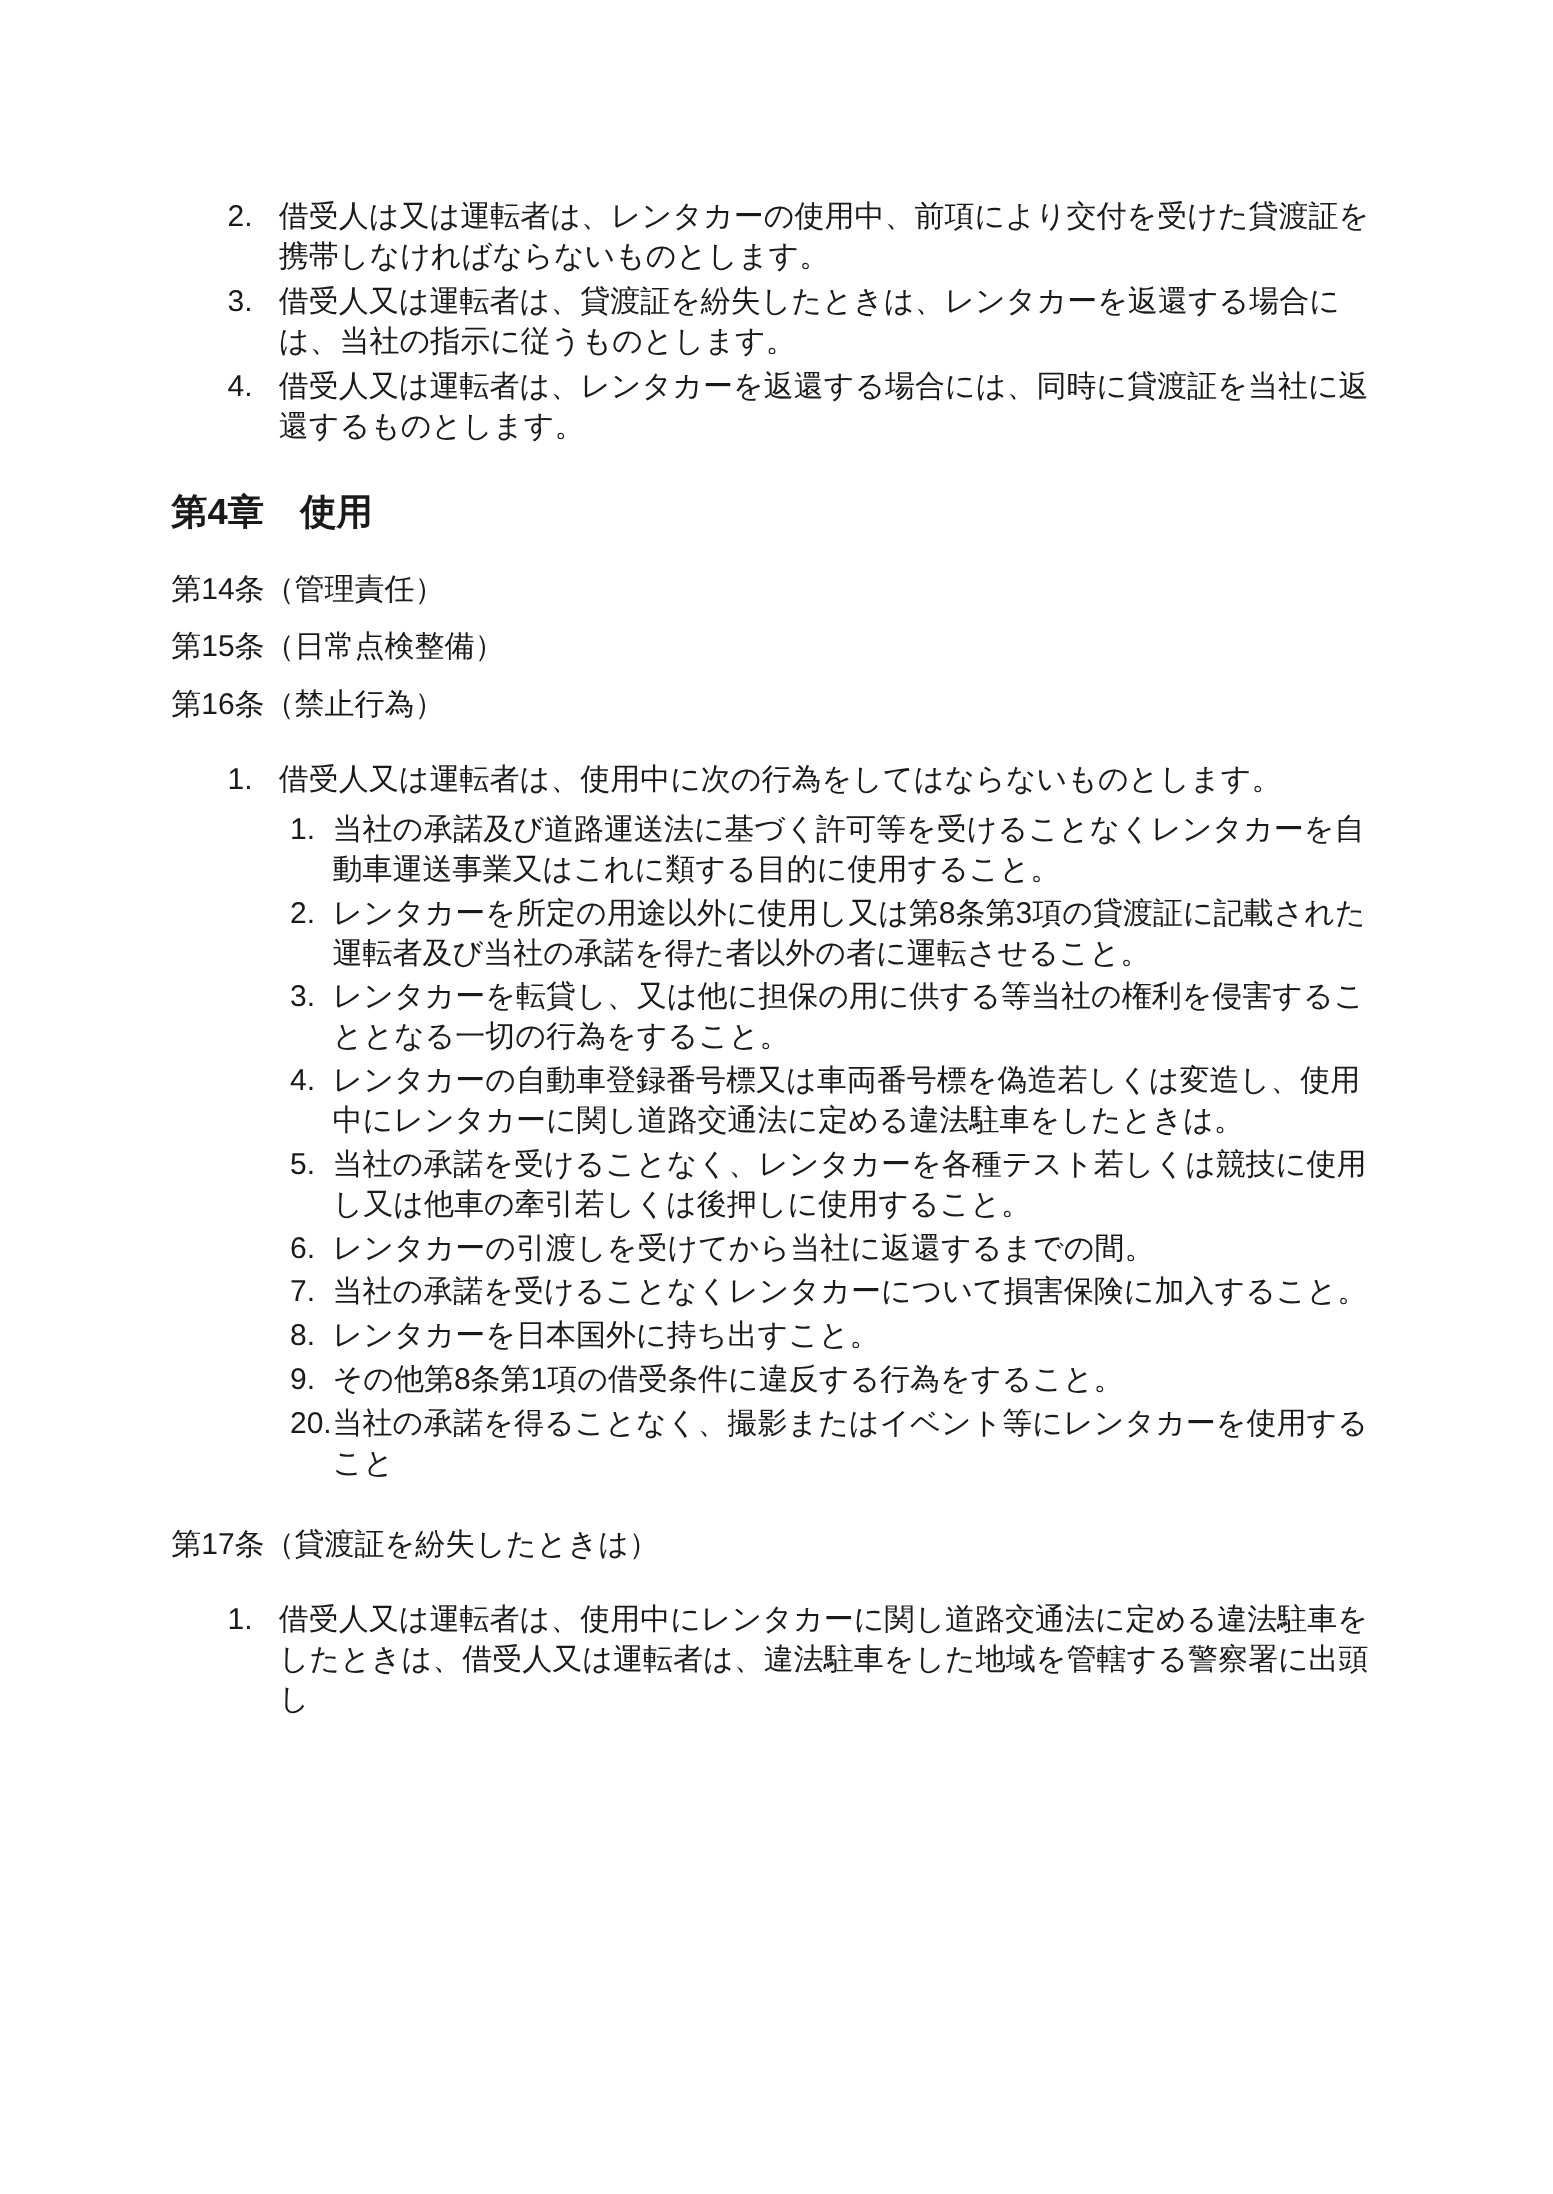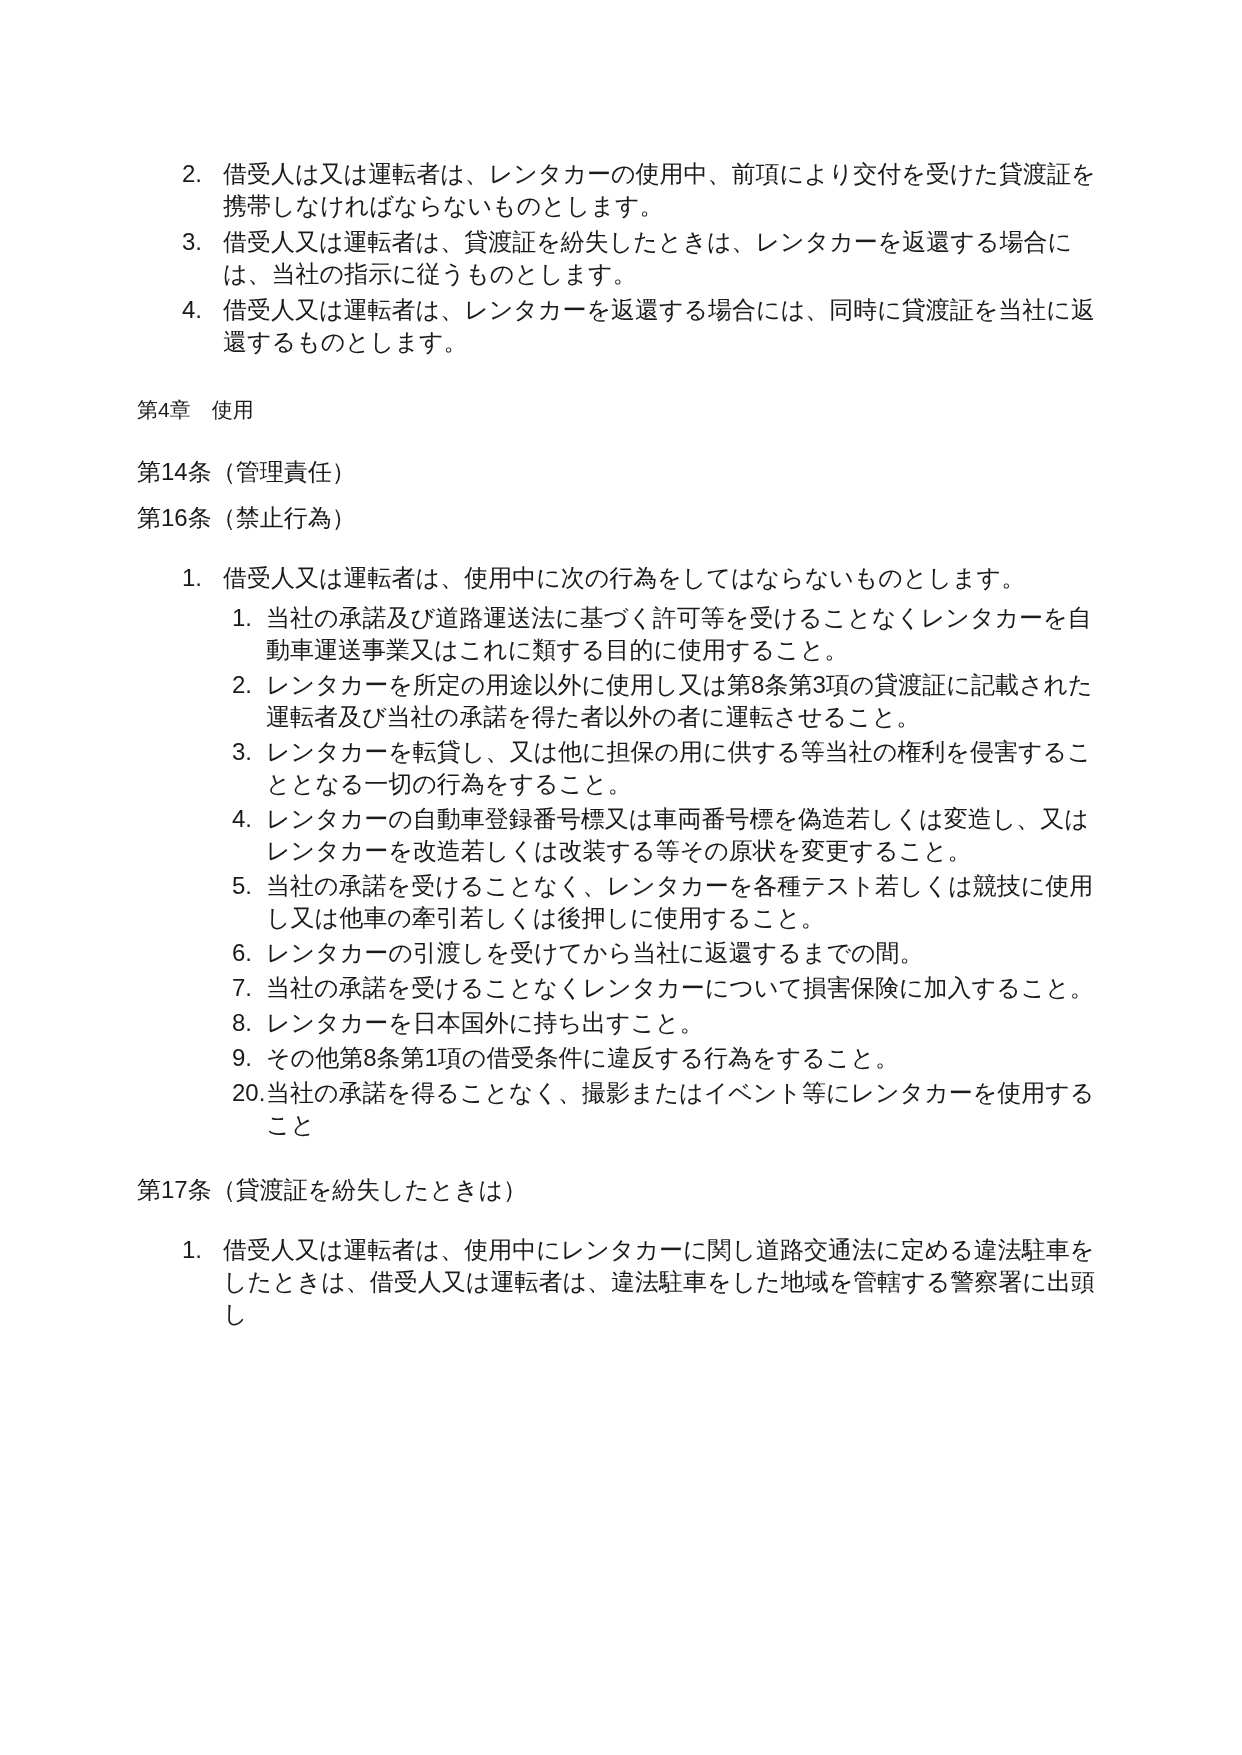--- a/index.html
+++ b/index.html
@@ -15,22 +15,22 @@
   }
   .doc {
     box-sizing: border-box;
     width: 1242px;
     height: 1755px;
     padding: 130px 137px 0 137px;
   }
   .para { margin: 14px 0; }
   .sec-heading { margin: 14px 0; }
   .chapter {
-    font-weight: normal;
-    font-size: 21px;
+    font-weight: bold;
+    font-size: 29px;
     margin: 36px 0 30px 0;
   }
   .olist { margin: 28px 0 30px 0; }
   .li {
     display: flex;
     align-items: flex-start;
     margin: 0 0 4px 0;
   }
   .l1 > .li { padding-left: 45px; }
   .l1 > .li > .num { flex: 0 0 41px; }
@@ -56,20 +56,21 @@
     <div class="li">
       <span class="num">4.</span>
       <span class="txt">借受人又は運転者は、レンタカーを返還する場合には、同時に貸渡証を当社に返還するものとします。</span>
     </div>
   </div>
 
   <div class="chapter">第4章　使用</div>
 
   <div class="sec-heading">第14条（管理責任）</div>
 
+  <div class="sec-heading">第15条（日常点検整備）</div>
 
   <div class="sec-heading">第16条（禁止行為）</div>
   <div class="olist l1">
     <div class="li">
       <span class="num">1.</span>
       <span class="txt">
         <span>借受人又は運転者は、使用中に次の行為をしてはならないものとします。</span>
         <span class="olist l2" style="display:block">
           <span class="li">
             <span class="num">1.</span>
@@ -78,21 +79,21 @@
           <span class="li">
             <span class="num">2.</span>
             <span class="txt">レンタカーを所定の用途以外に使用し又は第8条第3項の貸渡証に記載された運転者及び当社の承諾を得た者以外の者に運転させること。</span>
           </span>
           <span class="li">
             <span class="num">3.</span>
             <span class="txt">レンタカーを転貸し、又は他に担保の用に供する等当社の権利を侵害することとなる一切の行為をすること。</span>
           </span>
           <span class="li">
             <span class="num">4.</span>
-            <span class="txt">レンタカーの自動車登録番号標又は車両番号標を偽造若しくは変造し、又はレンタカーを改造若しくは改装する等その原状を変更すること。</span>
+            <span class="txt">レンタカーの自動車登録番号標又は車両番号標を偽造若しくは変造し、使用中にレンタカーに関し道路交通法に定める違法駐車をしたときは。</span>
           </span>
           <span class="li">
             <span class="num">5.</span>
             <span class="txt">当社の承諾を受けることなく、レンタカーを各種テスト若しくは競技に使用し又は他車の牽引若しくは後押しに使用すること。</span>
           </span>
           <span class="li">
             <span class="num">6.</span>
             <span class="txt">レンタカーの引渡しを受けてから当社に返還するまでの間。</span>
           </span>
           <span class="li">

